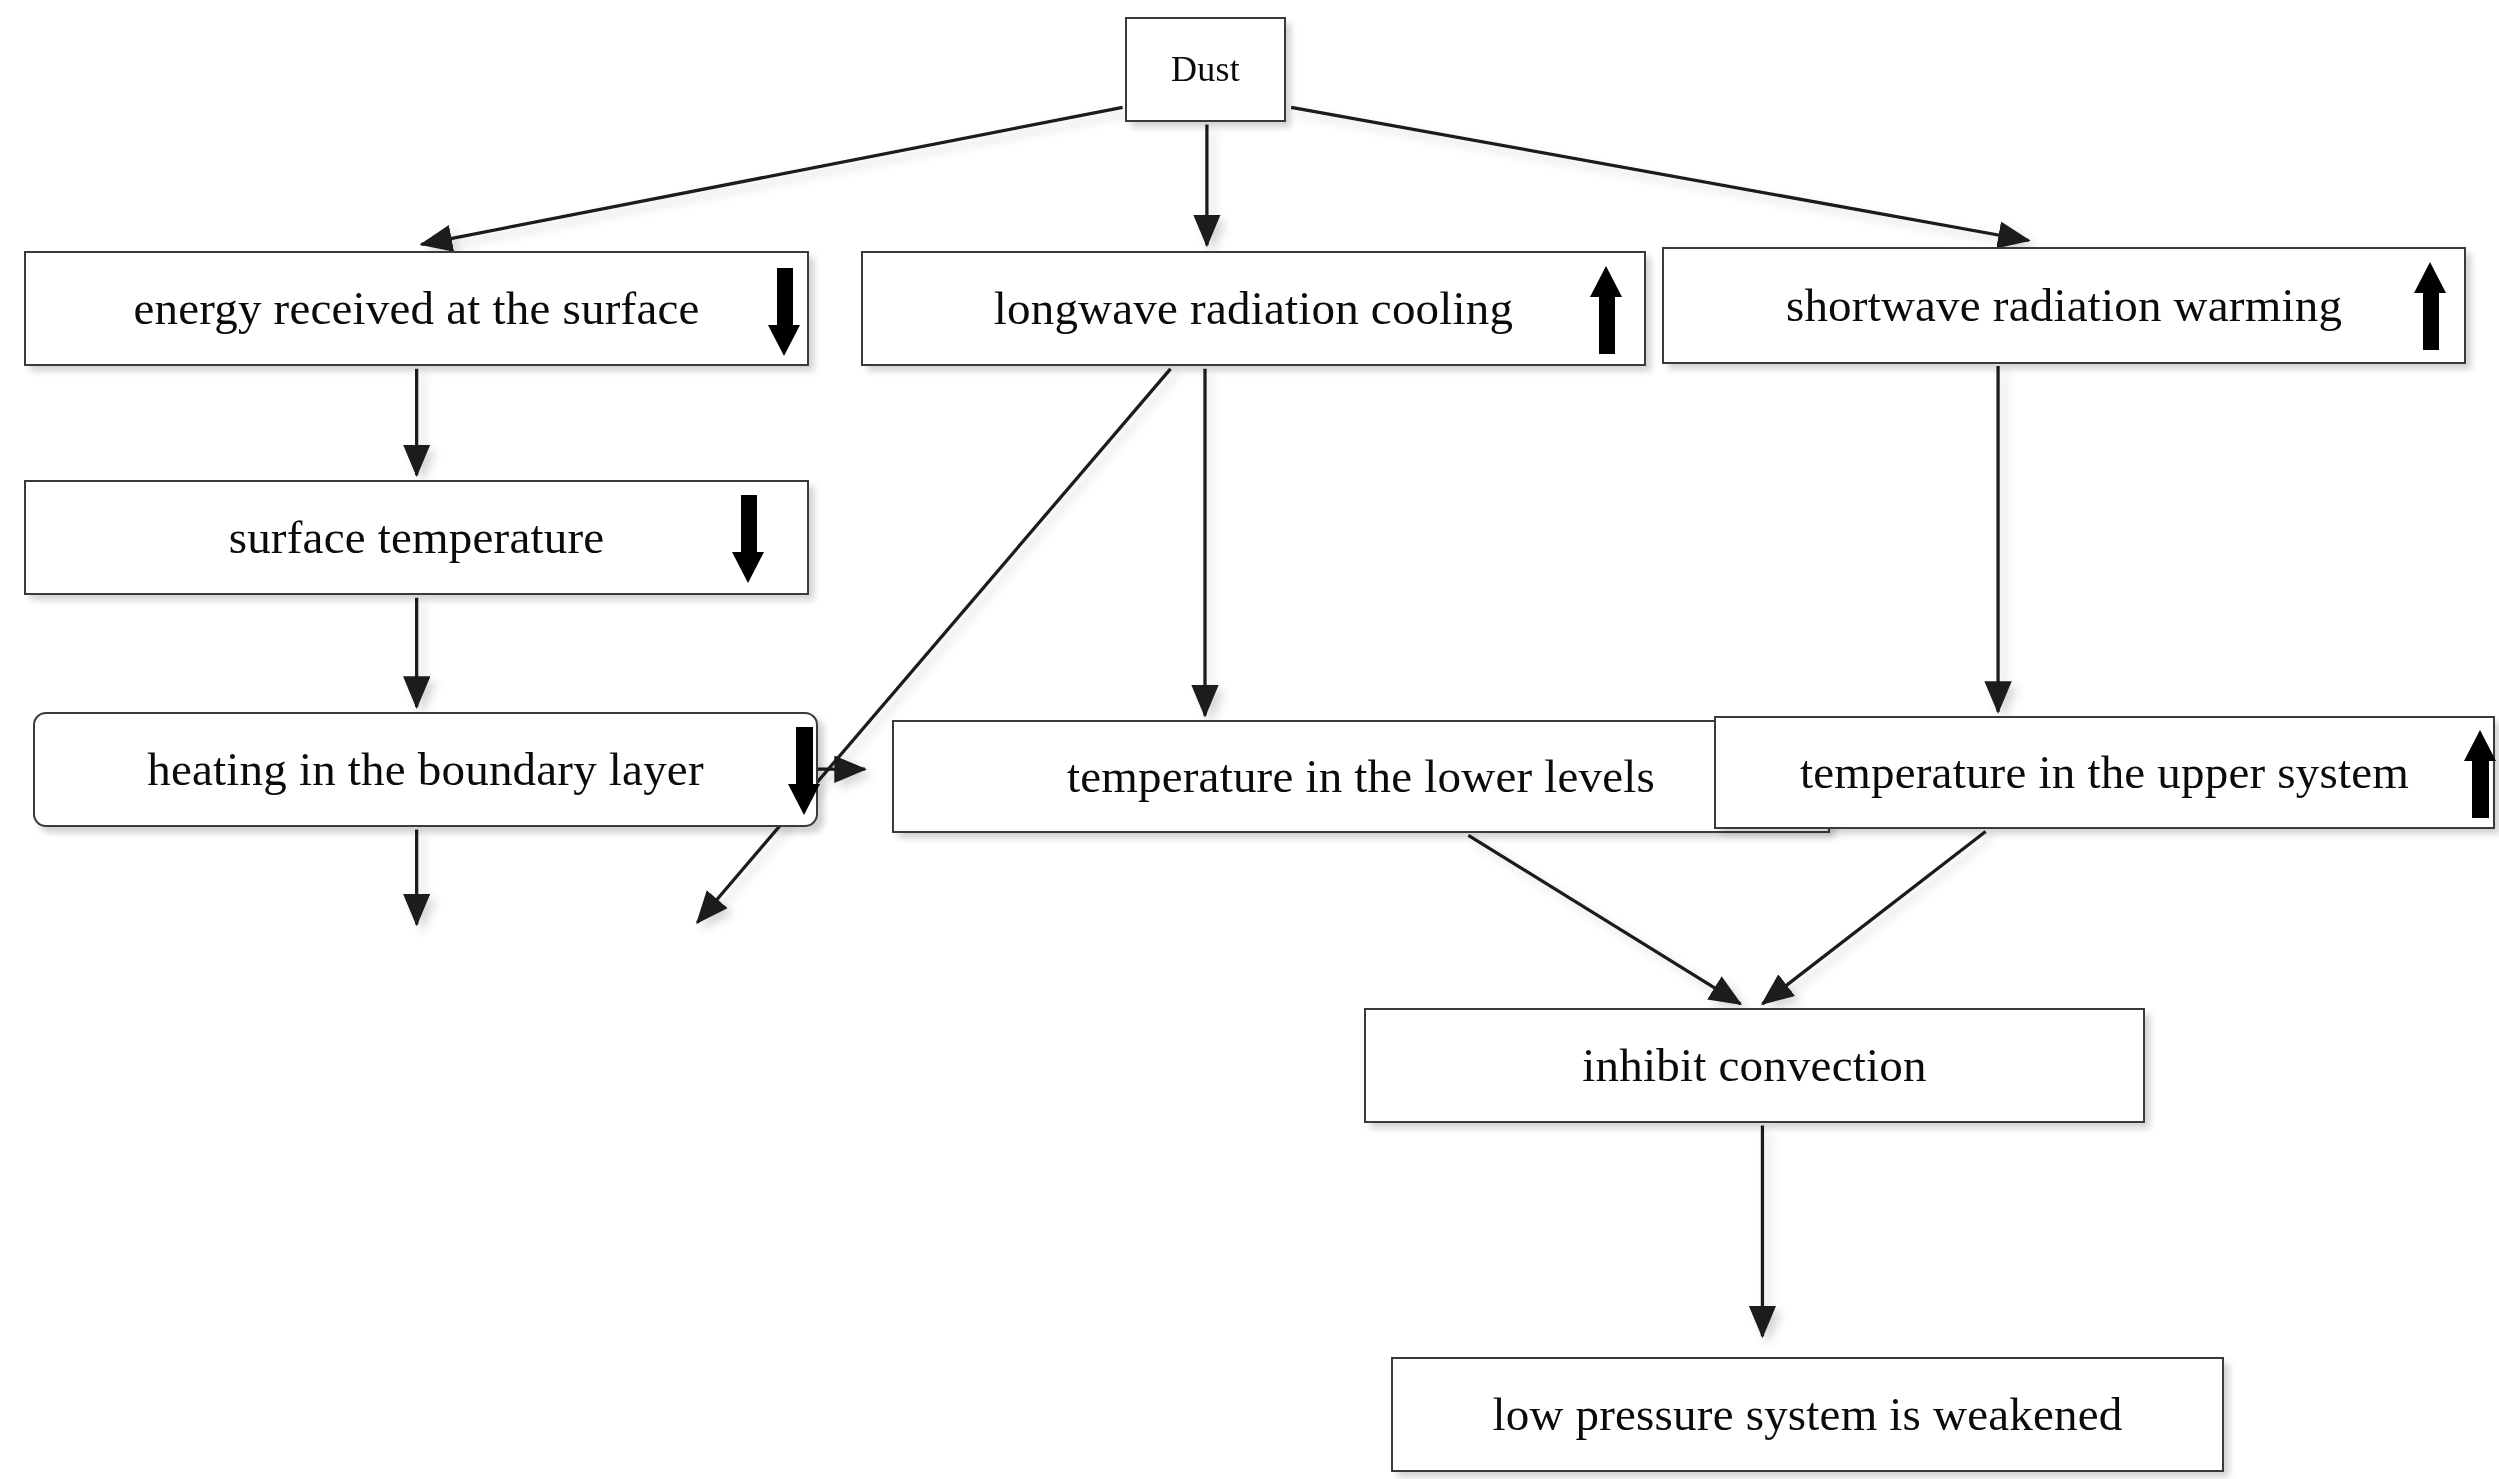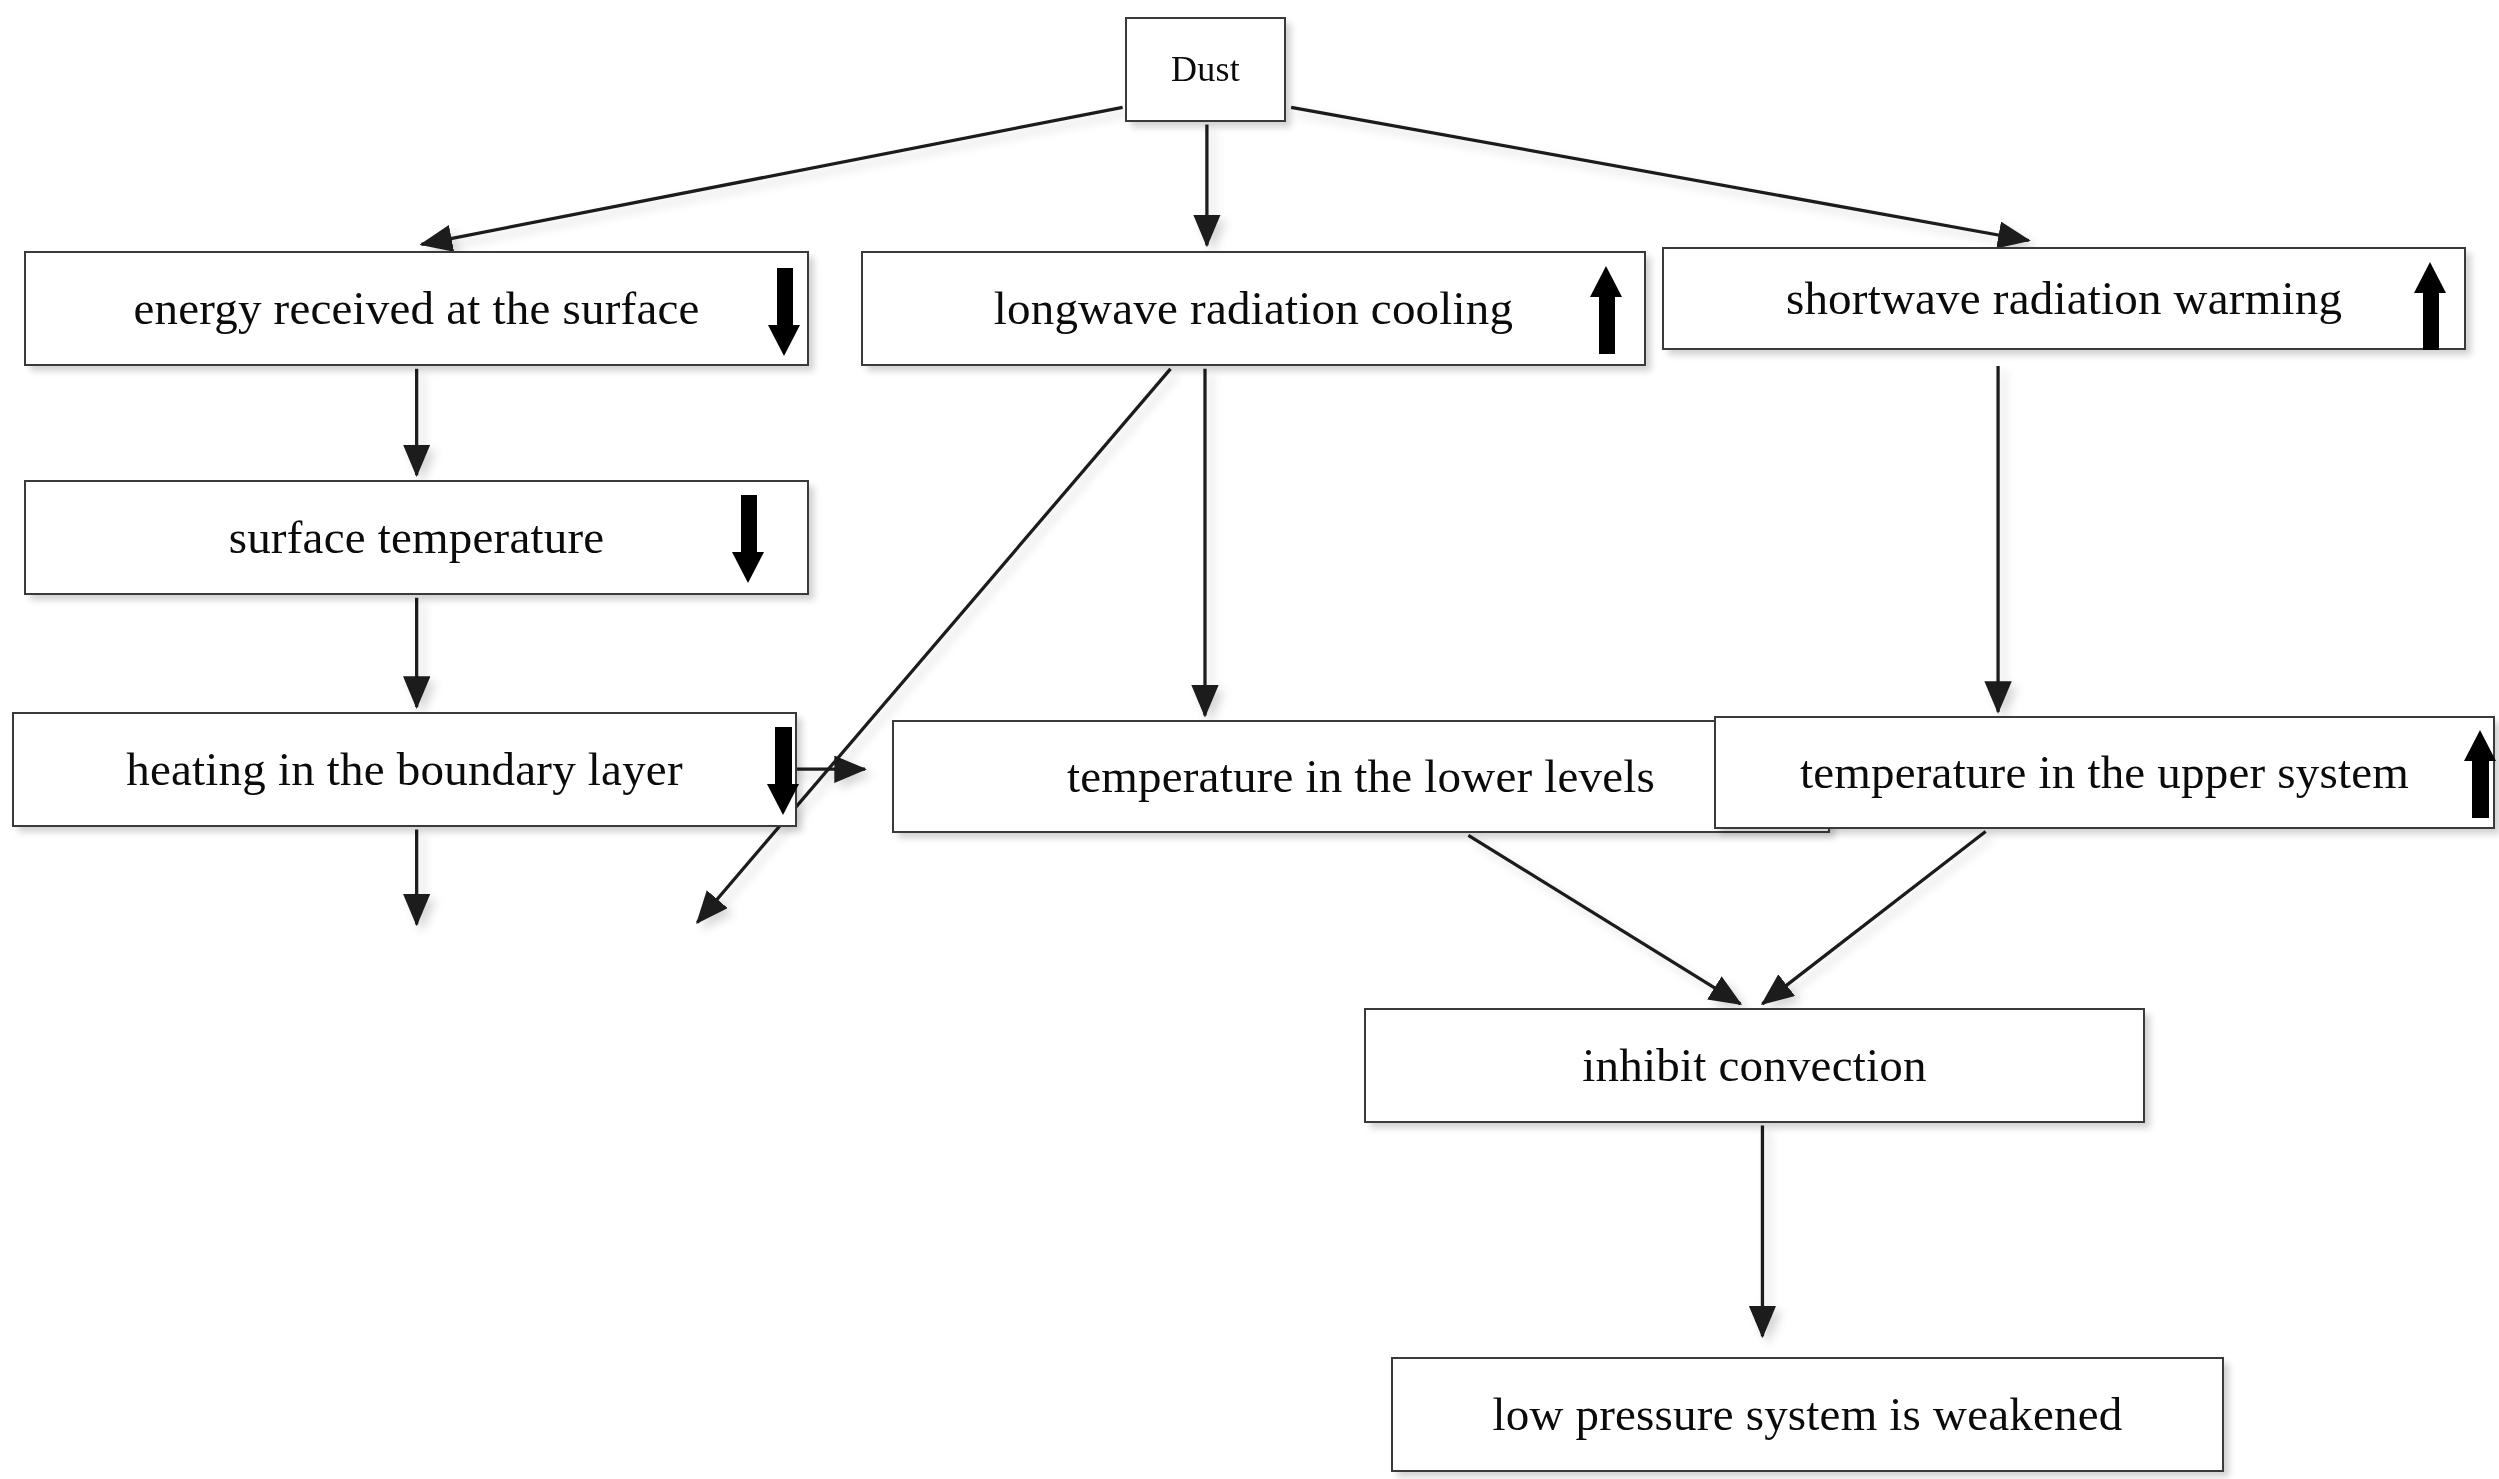--- a/index.html
+++ b/index.html
@@ -127,37 +127,37 @@
   </div>
 
   <div class="node" style="left:861px; top:251px; width:785px; height:115px;">
     <span class="label">longwave radiation cooling</span>
     <span class="trend up" style="right:21px; top:13.4px;">
       <span class="stem"></span>
         <span class="head"></span>
     </span>
   </div>
 
-  <div class="node" style="left:1662px; top:247px; width:804px; height:103px;">
+  <div class="node" style="left:1662px; top:247px; width:804px; height:117px;">
     <span class="label">shortwave radiation warming</span>
     <span class="trend up" style="right:17px; top:13.4px;">
       <span class="stem"></span>
         <span class="head"></span>
     </span>
   </div>
 
   <div class="node" style="left:24px; top:480px; width:785px; height:115px;">
     <span class="label">surface temperature</span>
     <span class="trend down" style="right:42px; top:13.4px;">
       <span class="stem"></span>
         <span class="head"></span>
     </span>
   </div>
 
-  <div class="node" style="left:12px; top:712px; width:785px; height:115px;">
+  <div class="node" style="left:33px; top:712px; width:785px; height:115px;border-radius:13px;">
     <span class="label">heating in the boundary layer</span>
     <span class="trend down" style="right:-4.8px; top:13.4px;">
       <span class="stem"></span>
         <span class="head"></span>
     </span>
   </div>
 
   <div class="node" style="left:892px; top:720px; width:938px; height:113px;">
     <span class="label">temperature in the lower levels</span>
     <span class="trend down" style="right:1.9px; top:13.4px;">

